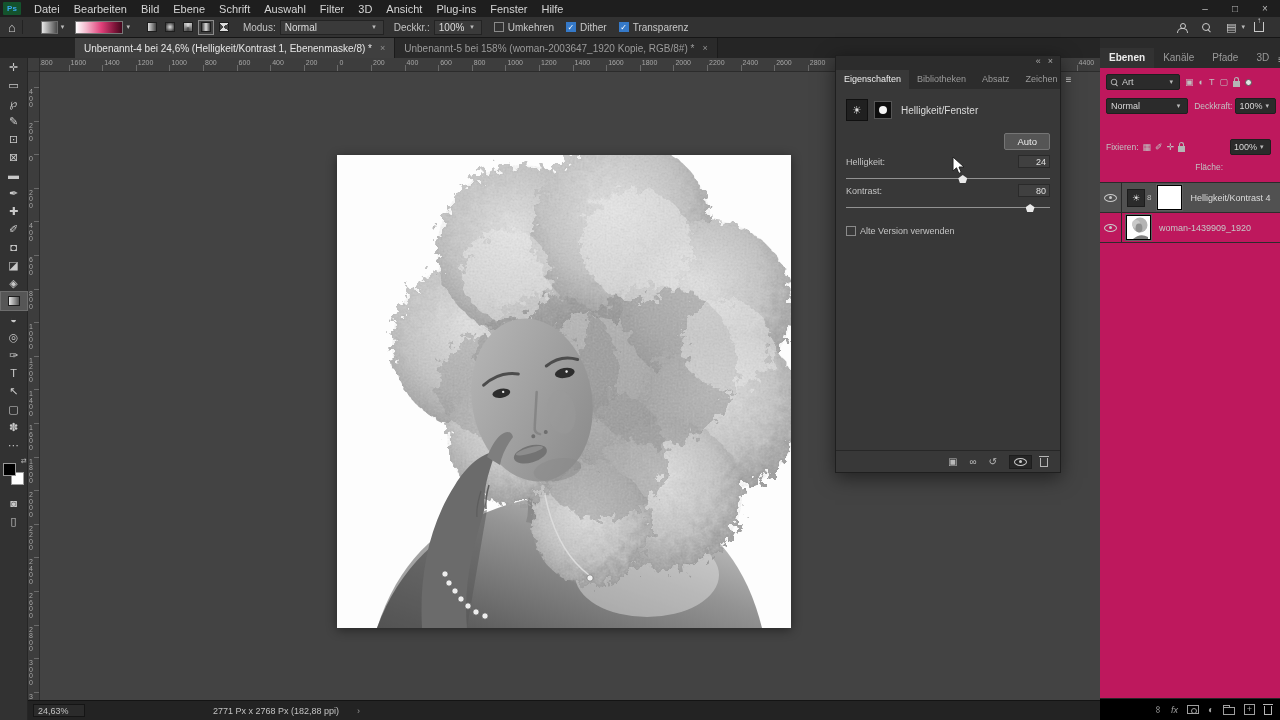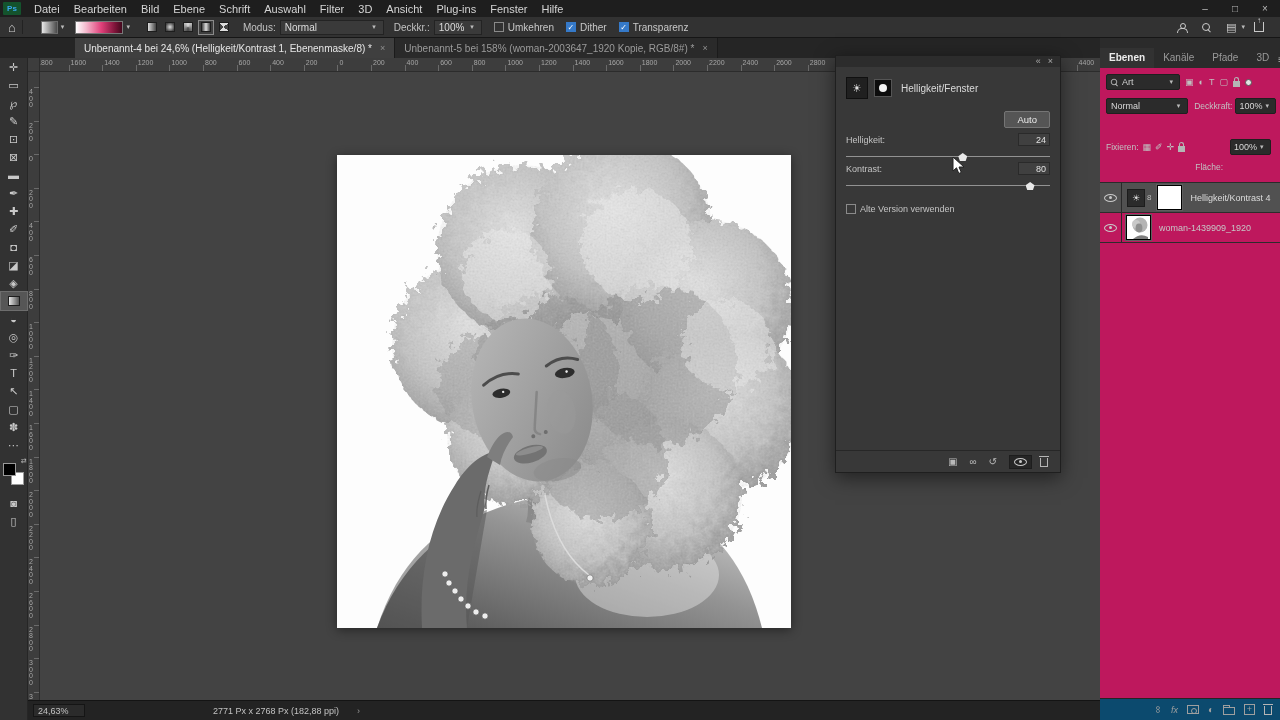--- a/index.html
+++ b/index.html
@@ -172,21 +172,21 @@
     border-right:1px solid #2a2a2a;}
   .adj-mini{width:18px;height:18px;background:#2b2b2b;border:1px solid #1c1c1c;margin-left:5px;
     display:flex;align-items:center;justify-content:center;color:#ddd;font-size:9px;}
   .link8{font-size:8px;color:#bbb;margin:0 2px;}
   .thumb{width:25px;height:25px;background:#fff;border:1px solid #000;outline:1px solid #5f5f5f;margin-left:4px;}
   .thumb.img{padding:0;overflow:hidden;background:#fff;}
   .layer-name{margin-left:8px;font-size:9px;color:#dcdcdc;white-space:nowrap;}
   .layer-name.dim{color:#c7c7c7;}
   .layer-name.italic{font-style:italic;}
   .row-lock{margin-left:auto;margin-right:10px;transform:scale(.9);}
-  #dock-footer{position:absolute;left:1100px;top:698px;width:180px;height:22px;background:#0c4a6e;
+  #dock-footer{position:absolute;left:1100px;top:698px;width:180px;height:22px;background:#000000;
     border-top:1px solid #252525;display:flex;align-items:center;justify-content:flex-end;z-index:18;
     color:#9f9f9f;font-size:10px;gap:9px;padding-right:8px;}
   .rot90{display:inline-block;transform:rotate(90deg);}
   .fx{font-style:italic;font-size:9px;}
 
   
   #statusbar{position:absolute;left:28px;top:700px;width:1072px;height:20px;background:#232323;
     border-top:1px solid #141414;display:flex;align-items:center;z-index:12;font-size:9px;color:#c2c2c2;}
   #zoom-field{width:52px;height:13px;background:#2b2b2b;border:1px solid #151515;margin-left:5px;
     padding:0 4px;line-height:12px;}
@@ -524,20 +524,27 @@
       <path d="M208,340 C215,375 228,402 252,420" stroke="#dcdcdc" stroke-width="1.5" fill="none"></path>
       <circle cx="253" cy="423" r="3.2" fill="#f0f0f0" stroke="#777" stroke-width="0.8"></circle>
     </svg>
   </div>
 
   <div id="props-panel">
     <div id="props-chrome">
       <span>«</span>
       <span>×</span>
     </div>
+    <div id="props-tabs">
+        <span class="ptab active">Eigenschaften</span>
+        <span class="ptab">Bibliotheken</span>
+        <span class="ptab">Absatz</span>
+        <span class="ptab">Zeichen</span>
+        <span class="hamburger">≡</span>
+      </div>
     <div id="props-head">
       <div id="adj-icon">☀</div>
       <div id="mask-icon"></div>
       <span id="props-title">Helligkeit/Fenster</span>
     </div>
     <div id="auto-row">
       <button id="auto-btn">Auto</button>
     </div>
     <div class="slider-group">
       <div class="slider-row">

